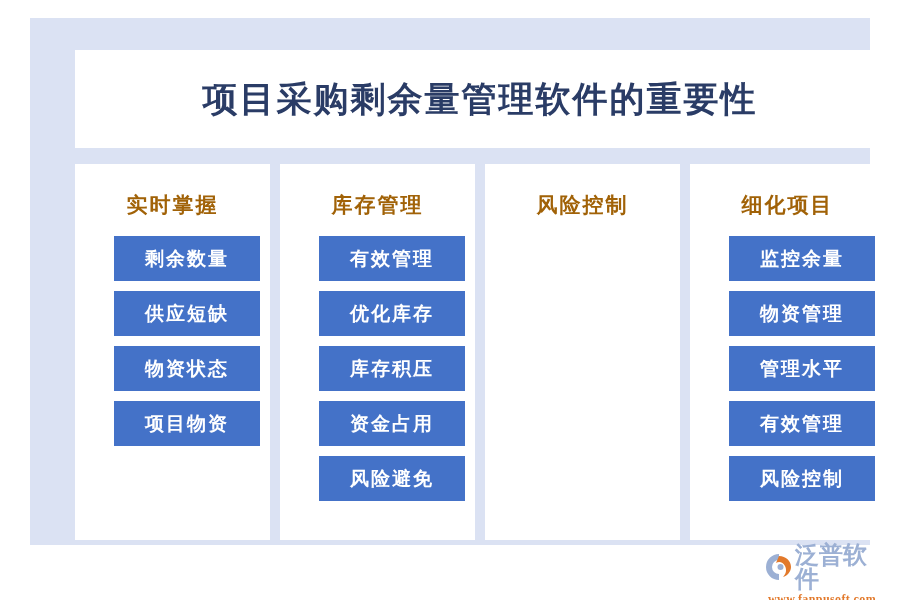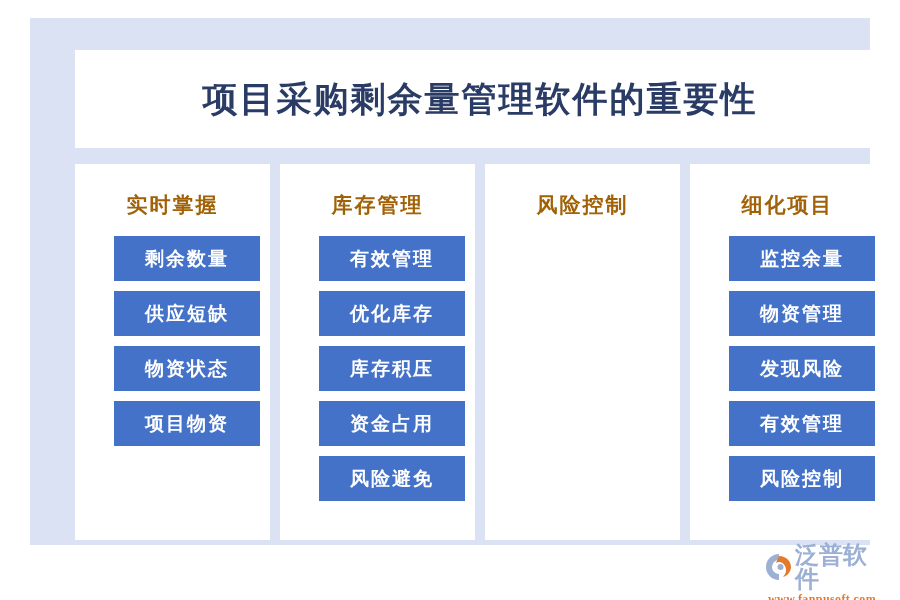--- a/index.html
+++ b/index.html
@@ -222,21 +222,21 @@
 
     <div class="column-card">
       <div class="column-header">风险控制</div>
     </div>
 
     <div class="column-card">
       <div class="column-header">细化项目</div>
       <div class="item-list">
         <div class="item-box">监控余量</div>
         <div class="item-box">物资管理</div>
-        <div class="item-box">发现风险</div>
+        <div class="item-box">管理水平</div>
         <div class="item-box">有效管理</div>
         <div class="item-box">风险控制</div>
       </div>
     </div>
 
   </div>
 </div>
 
 <div id="brand-logo">
   <div class="logo-row">

